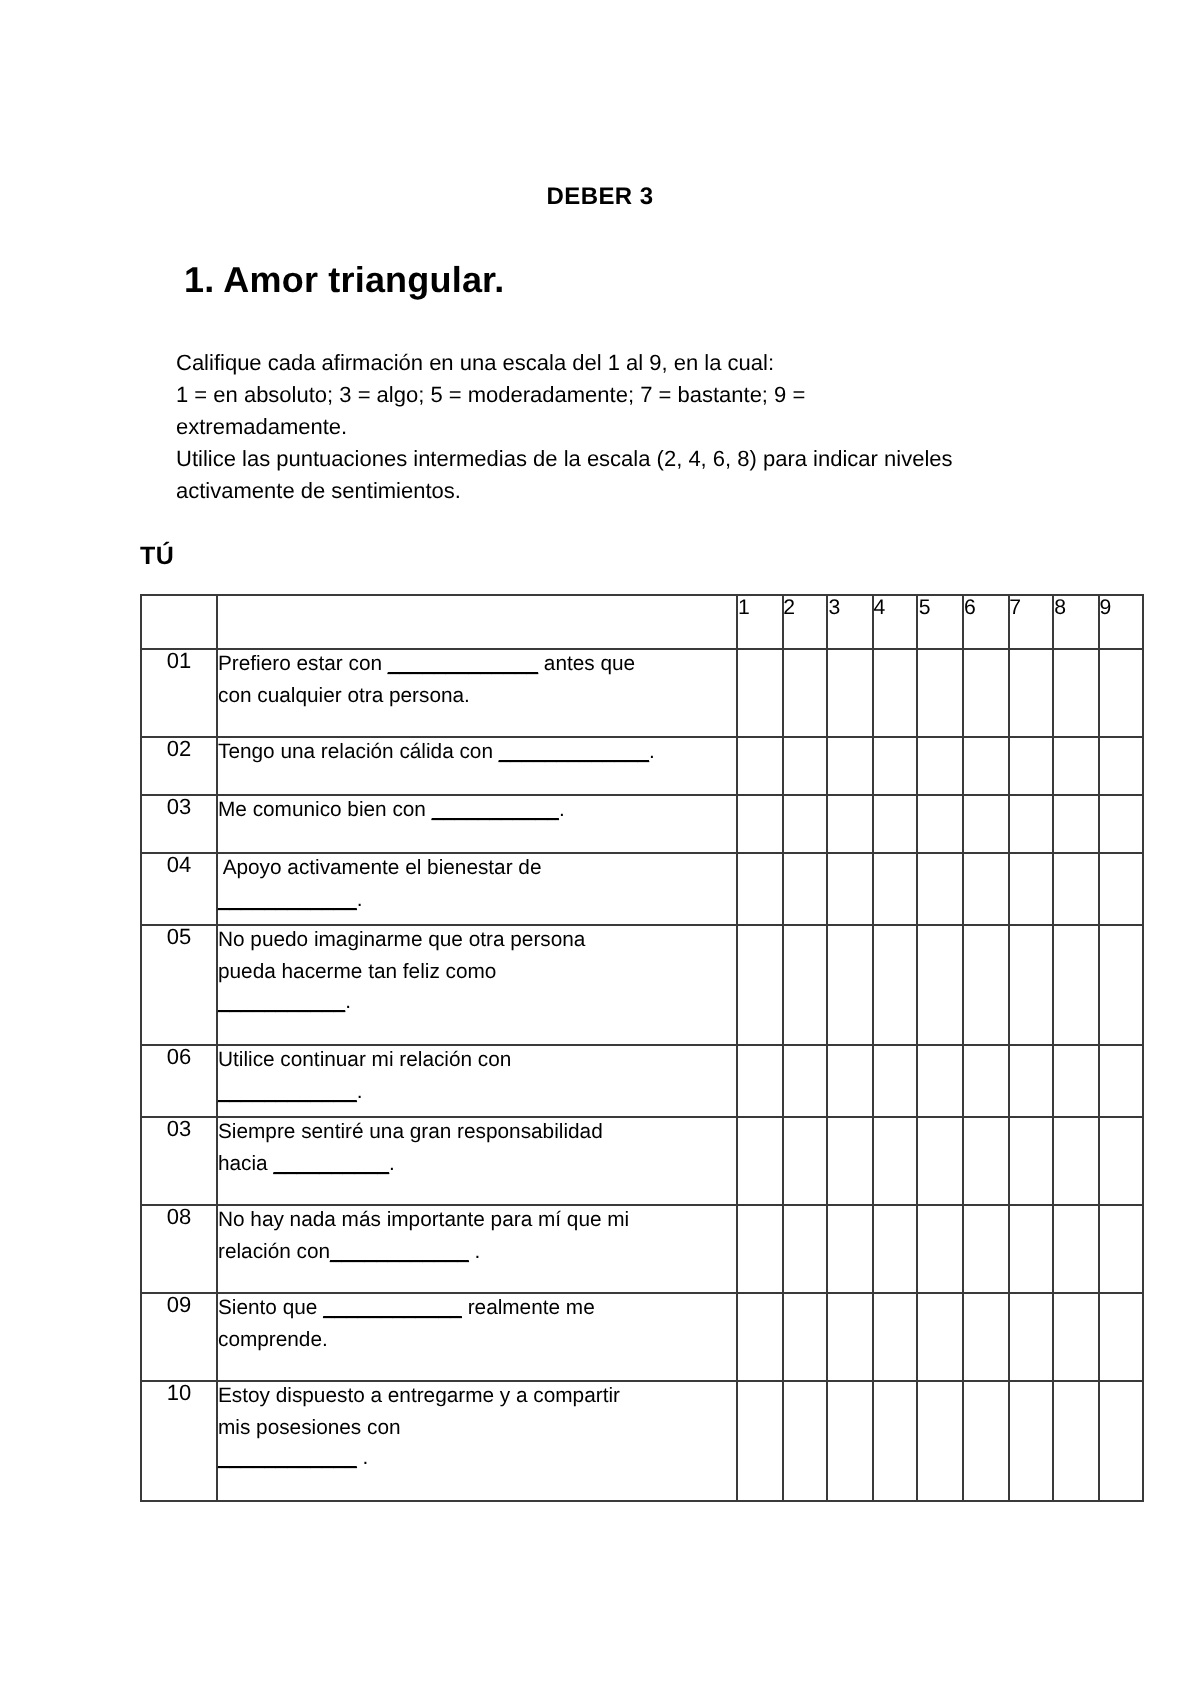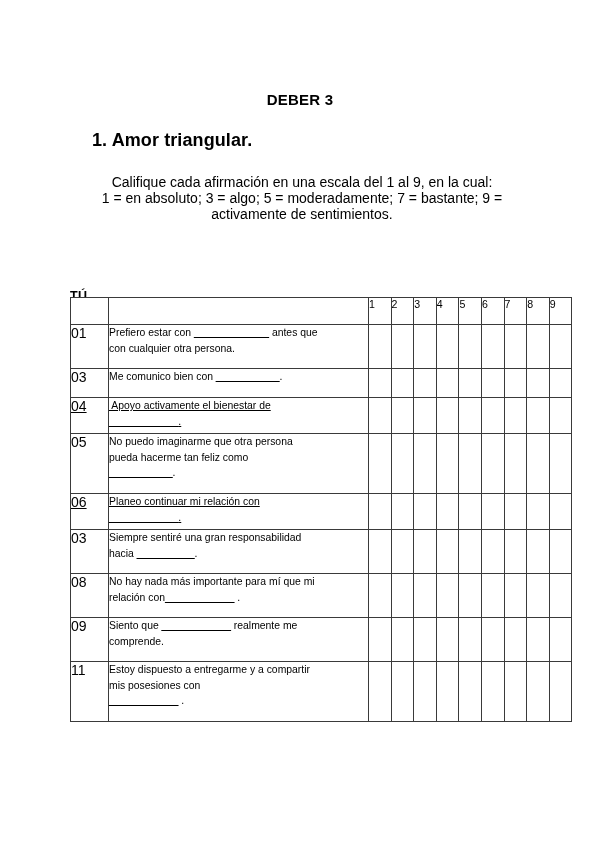--- a/index.html
+++ b/index.html
@@ -25,58 +25,56 @@
     background: #ffffff;
   }
 
   
   .doc-title {
     position: absolute;
     left: 0;
     top: 91px;
     width: 600px;
     text-align: center;
-    font-size: 15px;
+    font-size: 12px;
     font-weight: bold;
     letter-spacing: 0.2px;
   }
 
   
   .section-heading {
     position: absolute;
     left: 92px;
     top: 130px;
     font-size: 18px;
     font-weight: bold;
     letter-spacing: 0.1px;
   }
 
   
   .instructions {
     position: absolute;
-    left: 72px;
+    left: 88px;
     top: 174px;
     width: 460px;
-    font-size: 14px;
+    font-size: 11px;
     line-height: 16px;
-    text-align: center;
   }
   .instructions .line {
     white-space: pre-wrap;
   }
 
   
   .tu-label {
     position: absolute;
     left: 70px;
     top: 271px;
     font-size: 12.5px;
     font-weight: bold;
     letter-spacing: 0.3px;
-    margin-top: 18px;
   }
 
   
   .rating-table {
     position: absolute;
     left: 70px;
     top: 297px;
     width: 502px;
     border-collapse: collapse;
     table-layout: fixed;
@@ -99,53 +97,56 @@
   }
   .hdr-rate {
     font-size: 10.6px;
     text-align: left;
     padding: 5px 0 0 5px;
     vertical-align: top;
   }
 
   .cell-num {
     padding: 7px 0 0 7px;
-    font-size: 14px;
+    font-size: 11px;
     vertical-align: top;
+    text-align: center;
   }
   .cell-text {
     padding: 7px 6px 6px 9px;
     line-height: 15.5px;
     vertical-align: top;
   }
   .cell-rate { }
 
   .r-h2 { height: 44px; }
   .r-h1 { height: 29px; }
   .r-h3 { height: 60px; padding-left: 24px; }
-  .r-h2b { height: 36px; text-decoration: underline; }
+  .r-h2b { height: 36px; }
 
   .blank {
     text-decoration: underline;
     letter-spacing: 0px;
   }
   .pre { white-space: pre; }
 </style>
 </head>
 <body>
 
 <div class="page">
 
   <div class="doc-title">DEBER 3</div>
 
   <div class="section-heading">1.  Amor triangular.</div>
 
   <div class="instructions">
     <div class="line">Califique cada afirmación en una escala del 1 al 9, en la cual:</div>
     <div class="line">1 = en absoluto; 3 = algo; 5 = moderadamente; 7 = bastante; 9 =</div>
+    <div class="line">extremadamente.</div>
+    <div class="line">Utilice las puntuaciones intermedias de la escala (2, 4, 6, 8) para indicar niveles</div>
     <div class="line">activamente de sentimientos.</div>
   </div>
 
   <div class="tu-label">TÚ</div>
 
   <table class="rating-table">
     <colgroup>
       <col class="col-num">
       <col class="col-text">
       <col class="col-rate">
@@ -184,20 +185,35 @@
           <td class="cell-rate"></td>
           <td class="cell-rate"></td>
           <td class="cell-rate"></td>
           <td class="cell-rate"></td>
           <td class="cell-rate"></td>
           <td class="cell-rate"></td>
           <td class="cell-rate"></td>
           <td class="cell-rate"></td>
         </tr>
         <tr class="r-h1">
+          <td class="cell-num">02</td>
+          <td class="cell-text">
+            <div><span class="pre">Tengo una relación cálida con </span><span class="blank pre">_____________</span><span class="pre">.</span></div>
+          </td>
+          <td class="cell-rate"></td>
+          <td class="cell-rate"></td>
+          <td class="cell-rate"></td>
+          <td class="cell-rate"></td>
+          <td class="cell-rate"></td>
+          <td class="cell-rate"></td>
+          <td class="cell-rate"></td>
+          <td class="cell-rate"></td>
+          <td class="cell-rate"></td>
+        </tr>
+        <tr class="r-h1">
           <td class="cell-num">03</td>
           <td class="cell-text">
             <div><span class="pre">Me comunico bien con </span><span class="blank pre">___________</span><span class="pre">.</span></div>
           </td>
           <td class="cell-rate"></td>
           <td class="cell-rate"></td>
           <td class="cell-rate"></td>
           <td class="cell-rate"></td>
           <td class="cell-rate"></td>
           <td class="cell-rate"></td>
@@ -234,21 +250,21 @@
           <td class="cell-rate"></td>
           <td class="cell-rate"></td>
           <td class="cell-rate"></td>
           <td class="cell-rate"></td>
           <td class="cell-rate"></td>
           <td class="cell-rate"></td>
         </tr>
         <tr class="r-h2b">
           <td class="cell-num">06</td>
           <td class="cell-text">
-            <div><span class="pre">Planeo continuar mi relación con</span></div>
+            <div><span class="pre">Utilice continuar mi relación con</span></div>
             <div><span class="blank pre">____________</span><span class="pre">.</span></div>
           </td>
           <td class="cell-rate"></td>
           <td class="cell-rate"></td>
           <td class="cell-rate"></td>
           <td class="cell-rate"></td>
           <td class="cell-rate"></td>
           <td class="cell-rate"></td>
           <td class="cell-rate"></td>
           <td class="cell-rate"></td>
@@ -296,21 +312,21 @@
           <td class="cell-rate"></td>
           <td class="cell-rate"></td>
           <td class="cell-rate"></td>
           <td class="cell-rate"></td>
           <td class="cell-rate"></td>
           <td class="cell-rate"></td>
           <td class="cell-rate"></td>
           <td class="cell-rate"></td>
         </tr>
         <tr class="r-h3">
-          <td class="cell-num">11</td>
+          <td class="cell-num">10</td>
           <td class="cell-text">
             <div><span class="pre">Estoy dispuesto a entregarme y a compartir</span></div>
             <div><span class="pre">mis posesiones con</span></div>
             <div><span class="blank pre">____________</span><span class="pre"> .</span></div>
           </td>
           <td class="cell-rate"></td>
           <td class="cell-rate"></td>
           <td class="cell-rate"></td>
           <td class="cell-rate"></td>
           <td class="cell-rate"></td>

